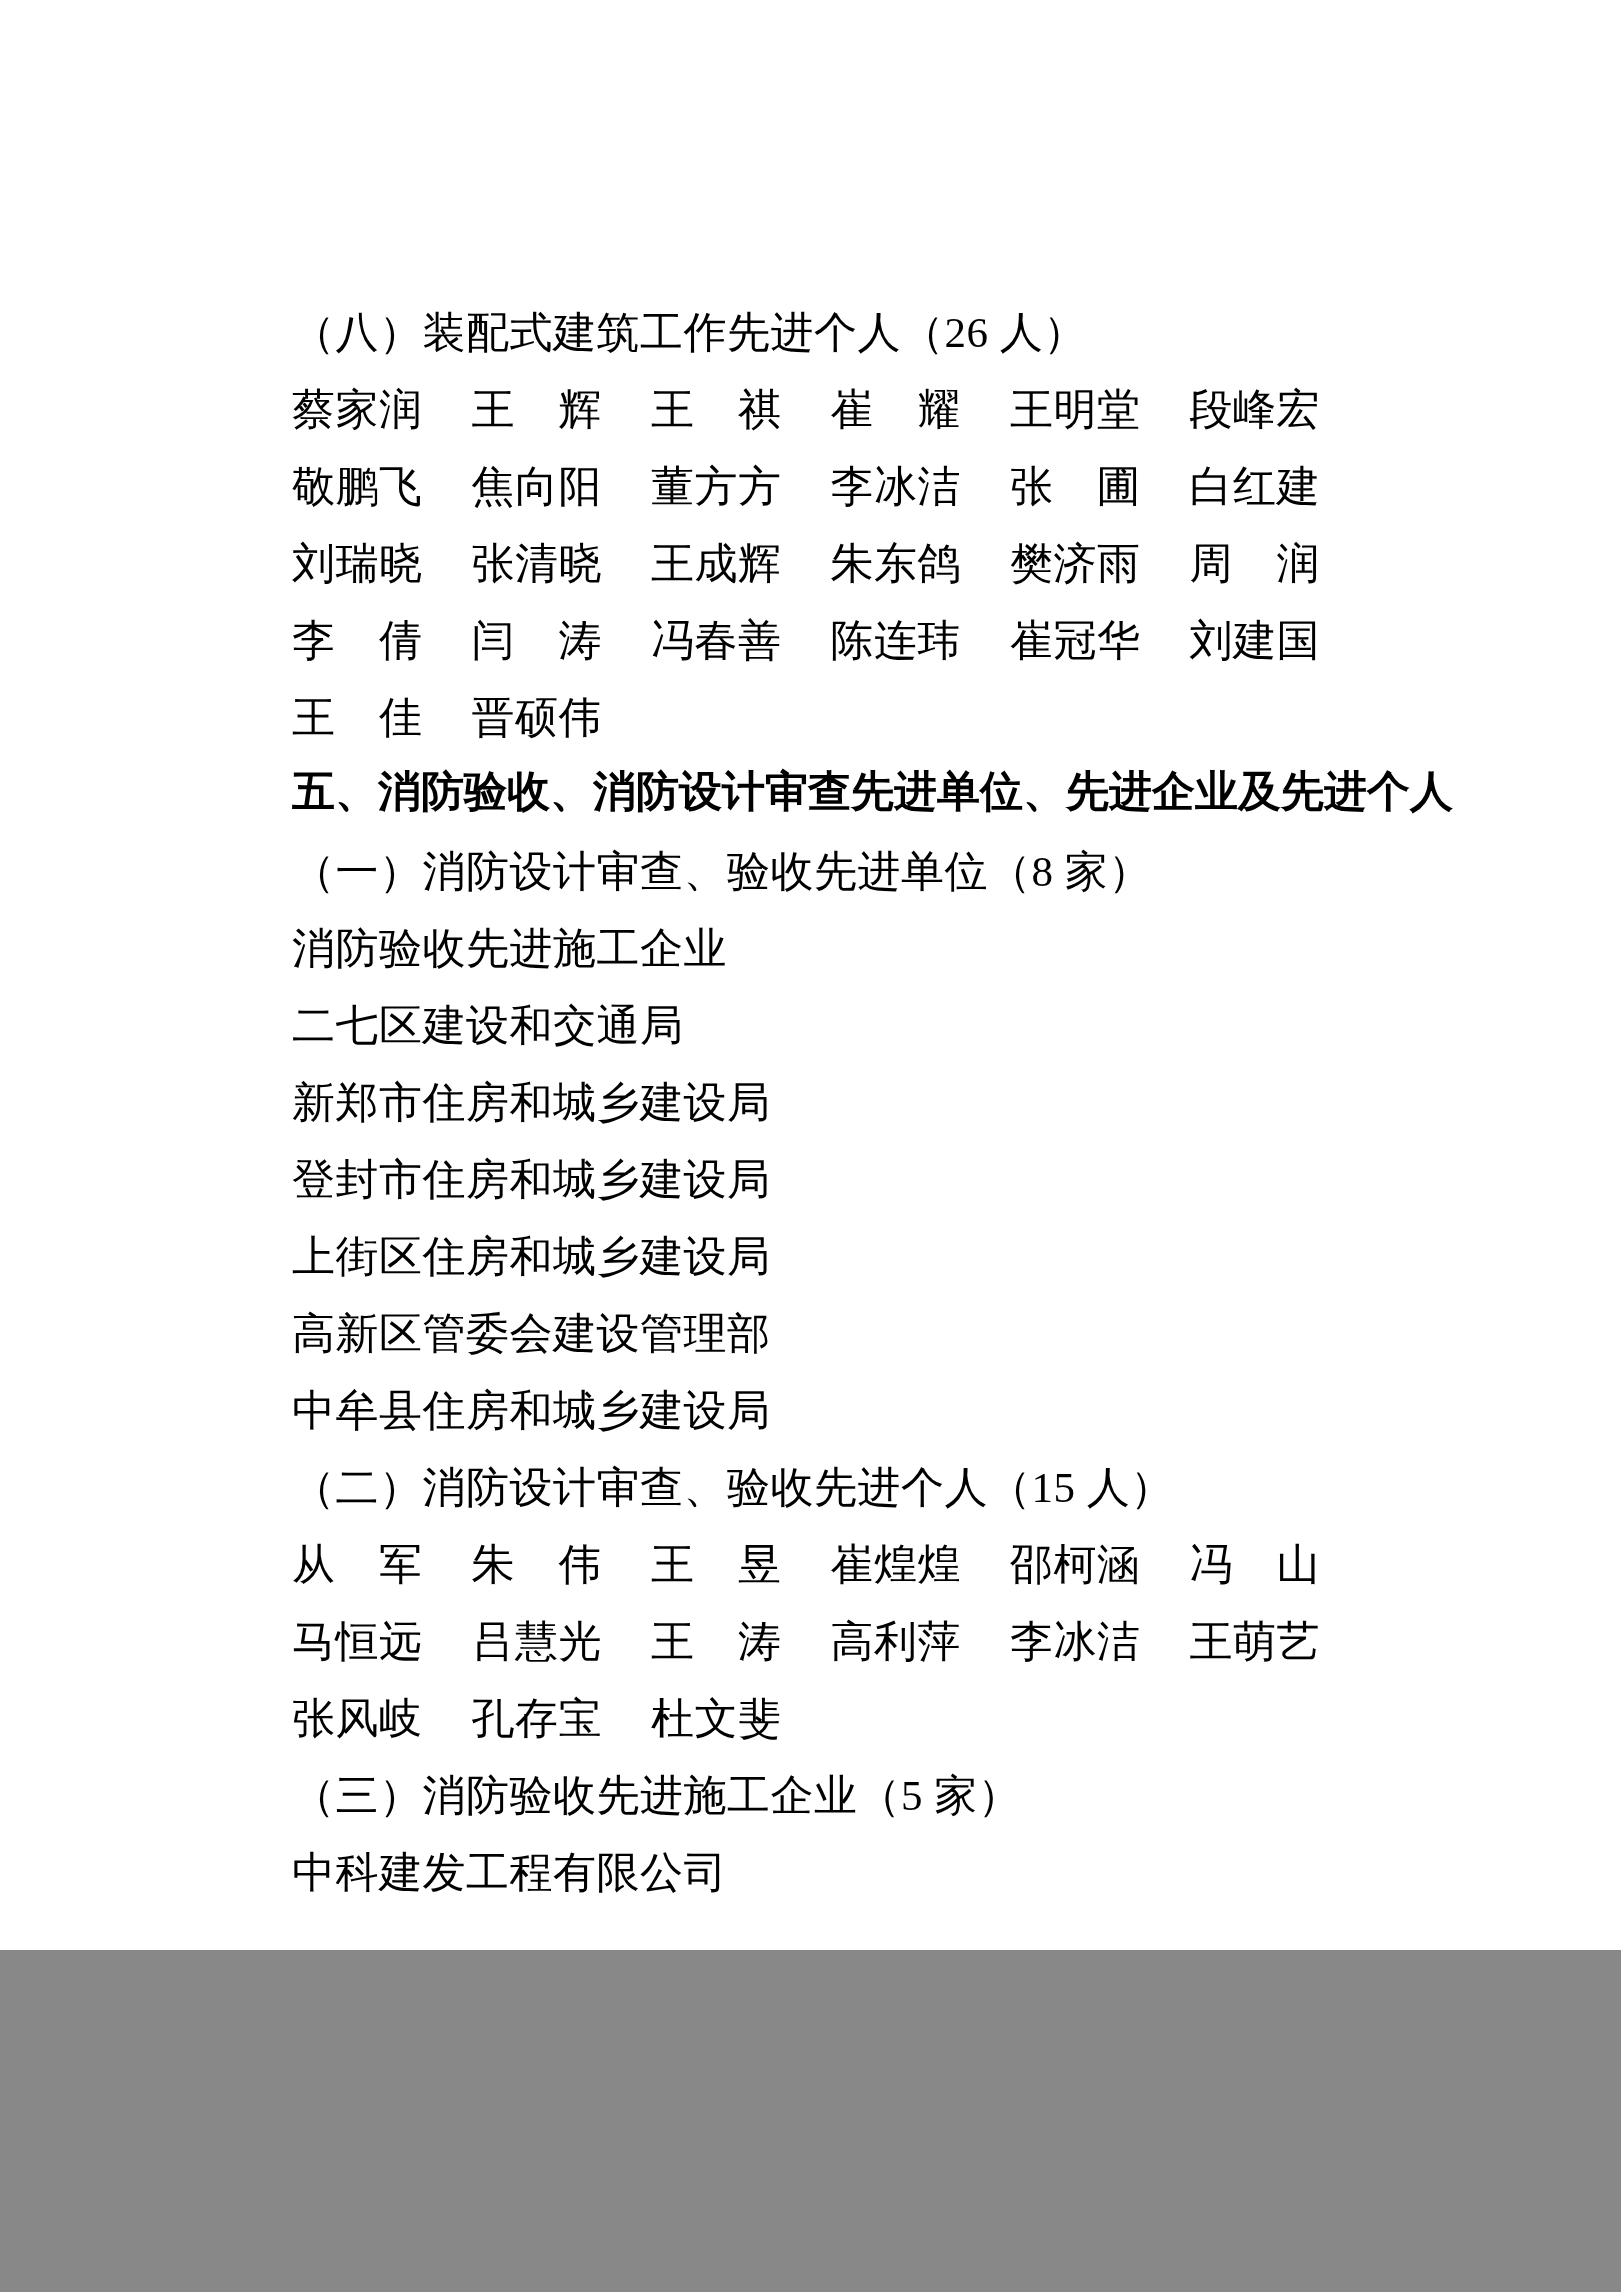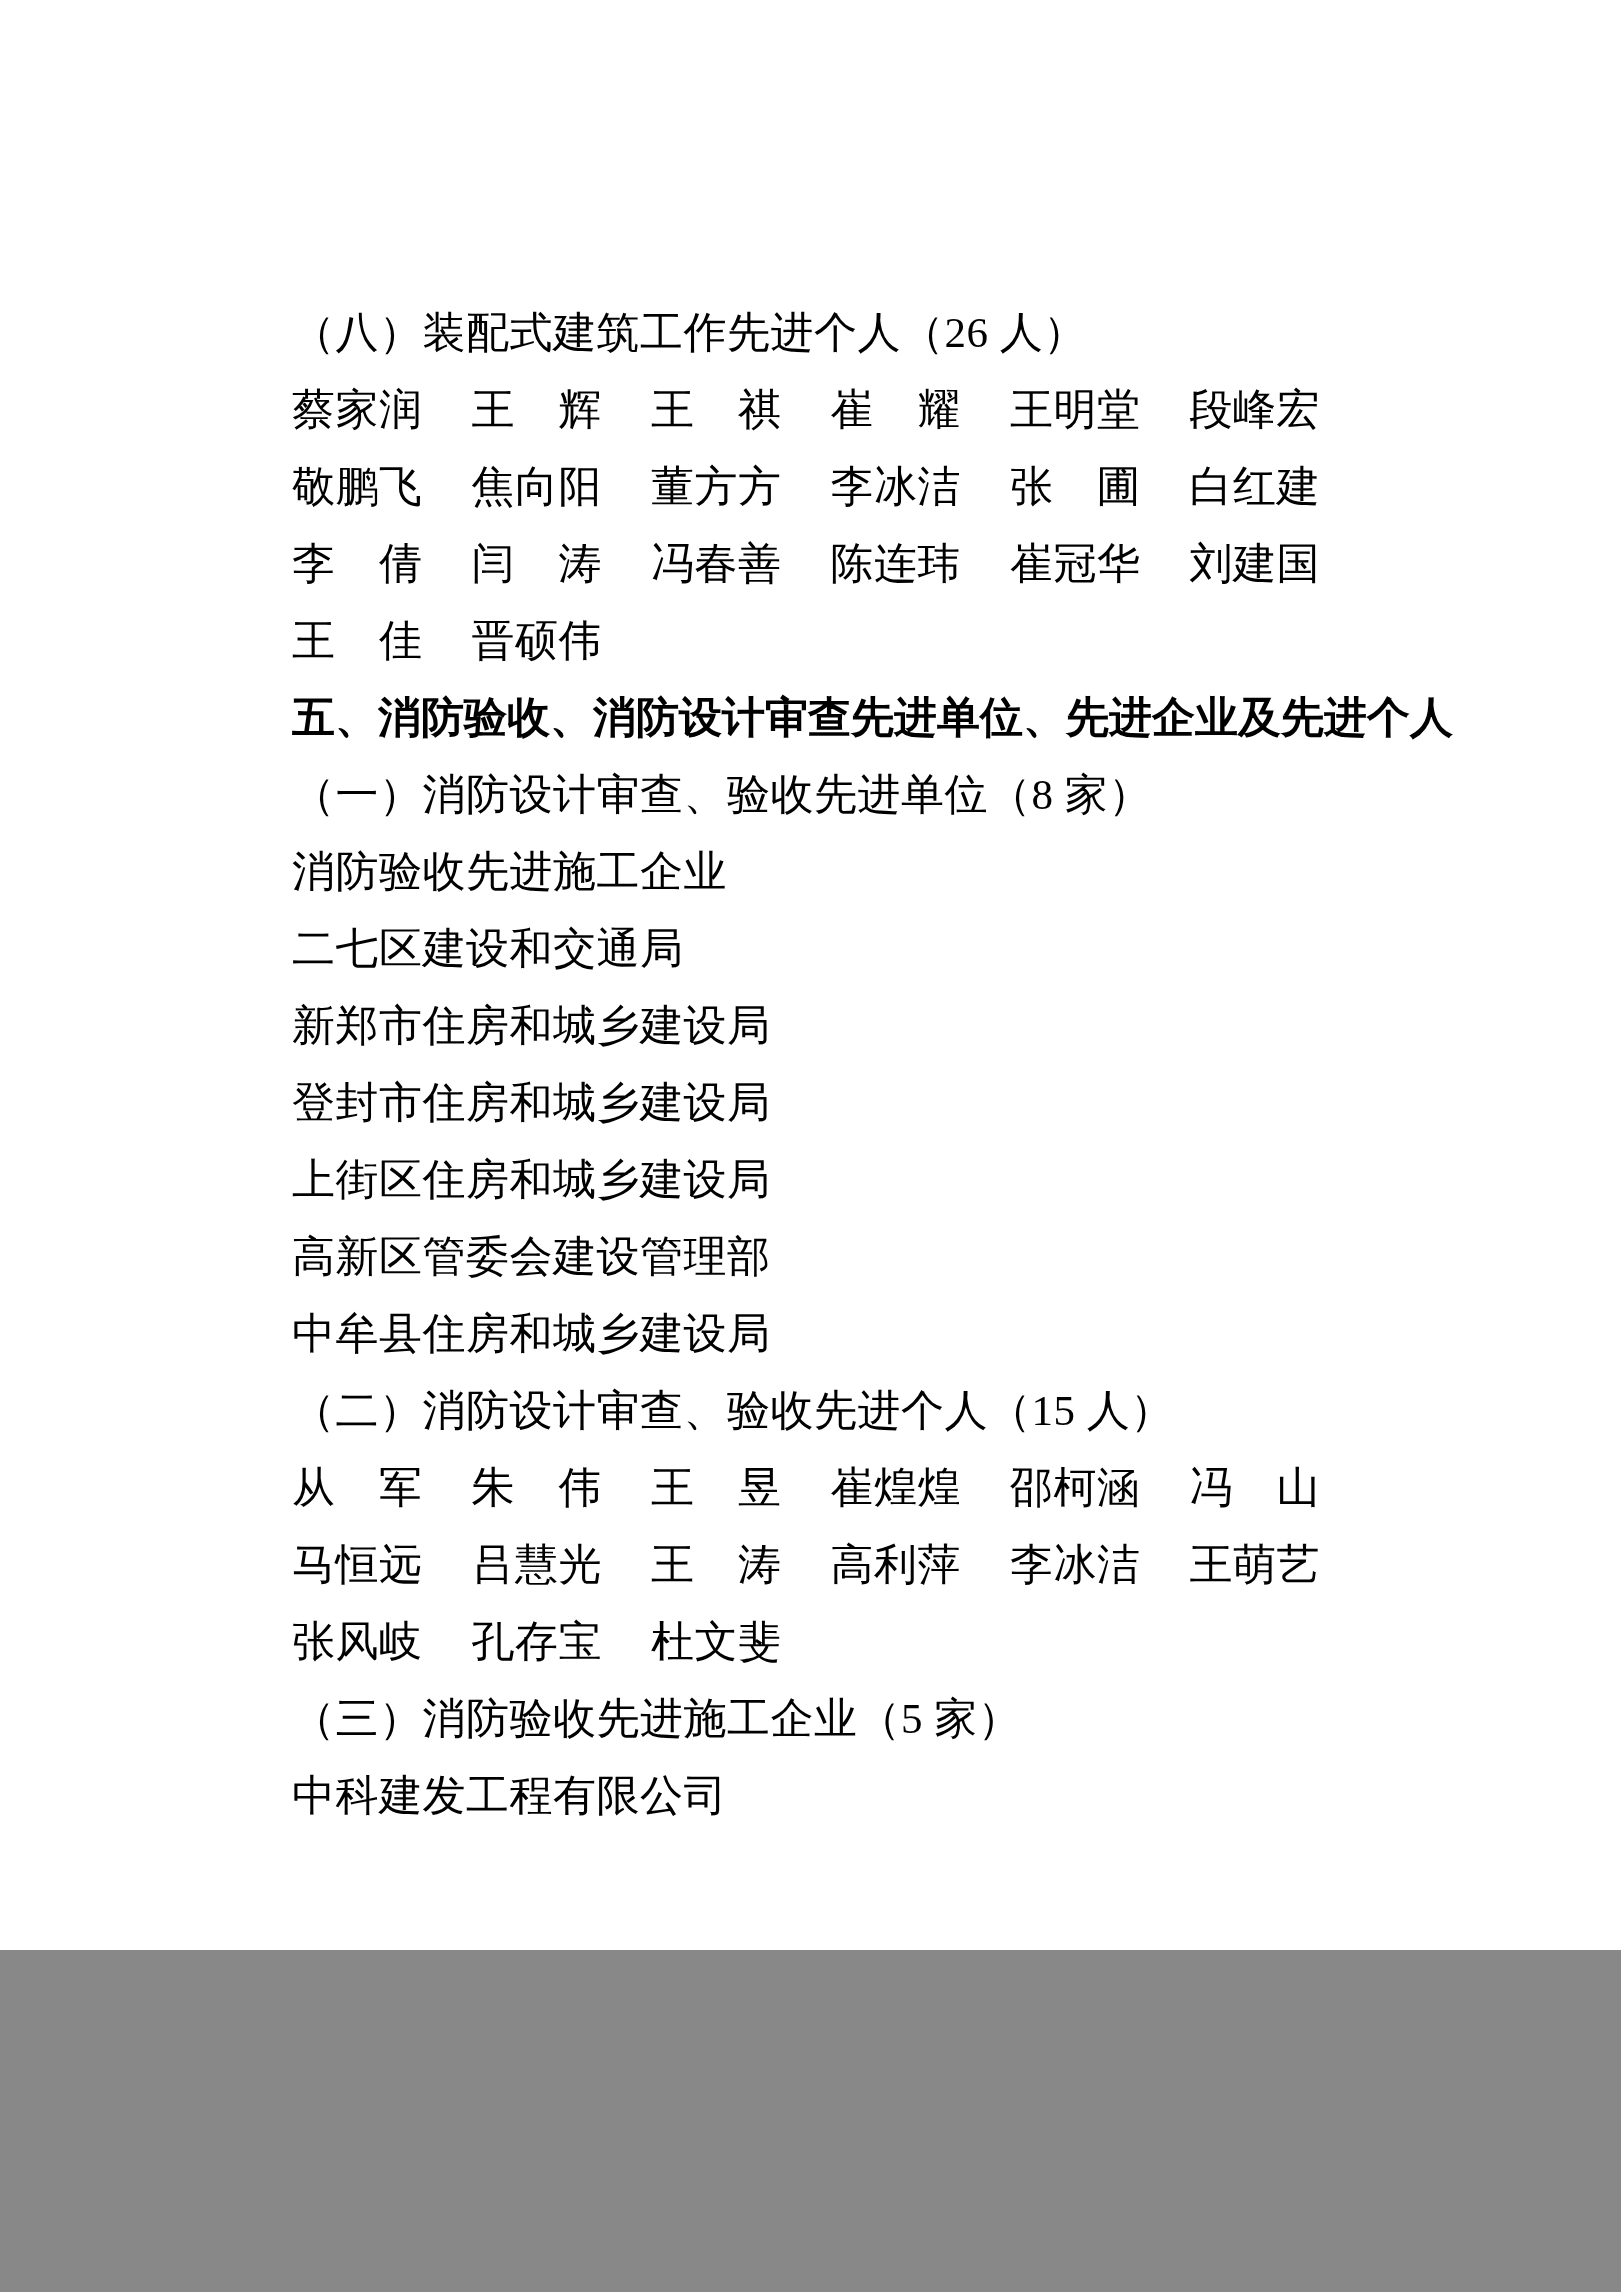--- a/index.html
+++ b/index.html
@@ -25,21 +25,21 @@
     width: 1157px;
   }
   .line {
     font-size: 43px;
     line-height: 77px;
     height: 77px;
     white-space: pre;
     letter-spacing: 0.5px;
   }
   .major-heading {
-    font-family: Liberation Sans, sans-serif;
+    font-family: Liberation Mono, monospace;
     font-weight: 700;
     letter-spacing: 0px;
   }
   .name-row {
     display: flex;
     column-gap: 49px;
     align-items: flex-end;
   }
   .name {
     white-space: pre;
@@ -57,20 +57,21 @@
 </head>
 <body>
 
 <div class="page">
   <div class="content">
 
     <div class="line heading">（八）装配式建筑工作先进个人（26 人）</div>
 
     <div class="line name-row"><span class="name">蔡家润</span><span class="name">王　辉</span><span class="name">王　祺</span><span class="name">崔　耀</span><span class="name">王明堂</span><span class="name">段峰宏</span></div>
     <div class="line name-row"><span class="name">敬鹏飞</span><span class="name">焦向阳</span><span class="name">董方方</span><span class="name">李冰洁</span><span class="name">张　圃</span><span class="name">白红建</span></div>
+    <div class="line name-row"><span class="name">刘瑞晓</span><span class="name">张清晓</span><span class="name">王成辉</span><span class="name">朱东鸽</span><span class="name">樊济雨</span><span class="name">周　润</span></div>
     <div class="line name-row"><span class="name">李　倩</span><span class="name">闫　涛</span><span class="name">冯春善</span><span class="name">陈连玮</span><span class="name">崔冠华</span><span class="name">刘建国</span></div>
     <div class="line name-row"><span class="name">王　佳</span><span class="name">晋硕伟</span></div>
 
     <div class="line major-heading">五、消防验收、消防设计审查先进单位、先进企业及先进个人</div>
 
     <div class="line heading">（一）消防设计审查、验收先进单位（8 家）</div>
 
     <div class="line unit">消防验收先进施工企业</div>
     <div class="line unit">二七区建设和交通局</div>
     <div class="line unit">新郑市住房和城乡建设局</div>

